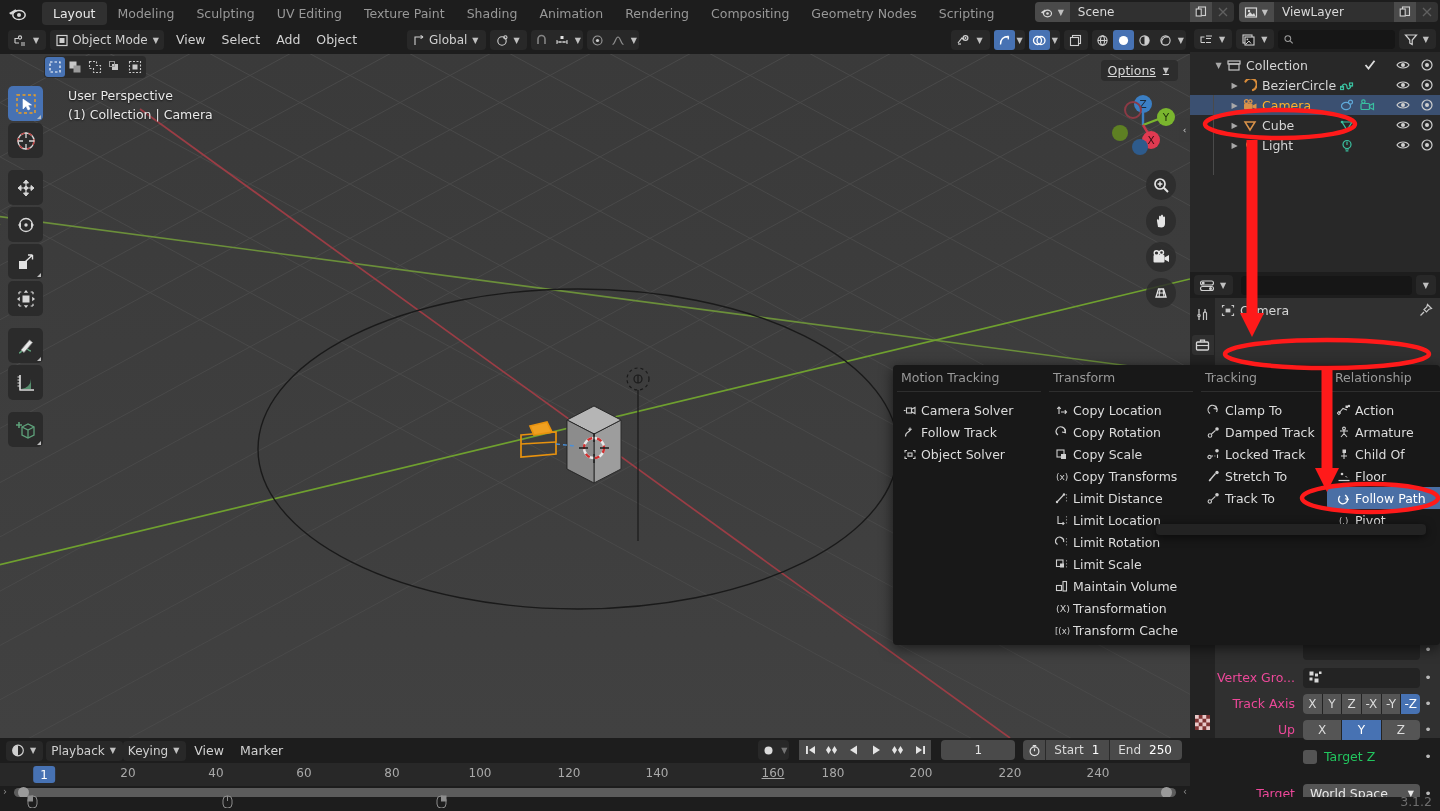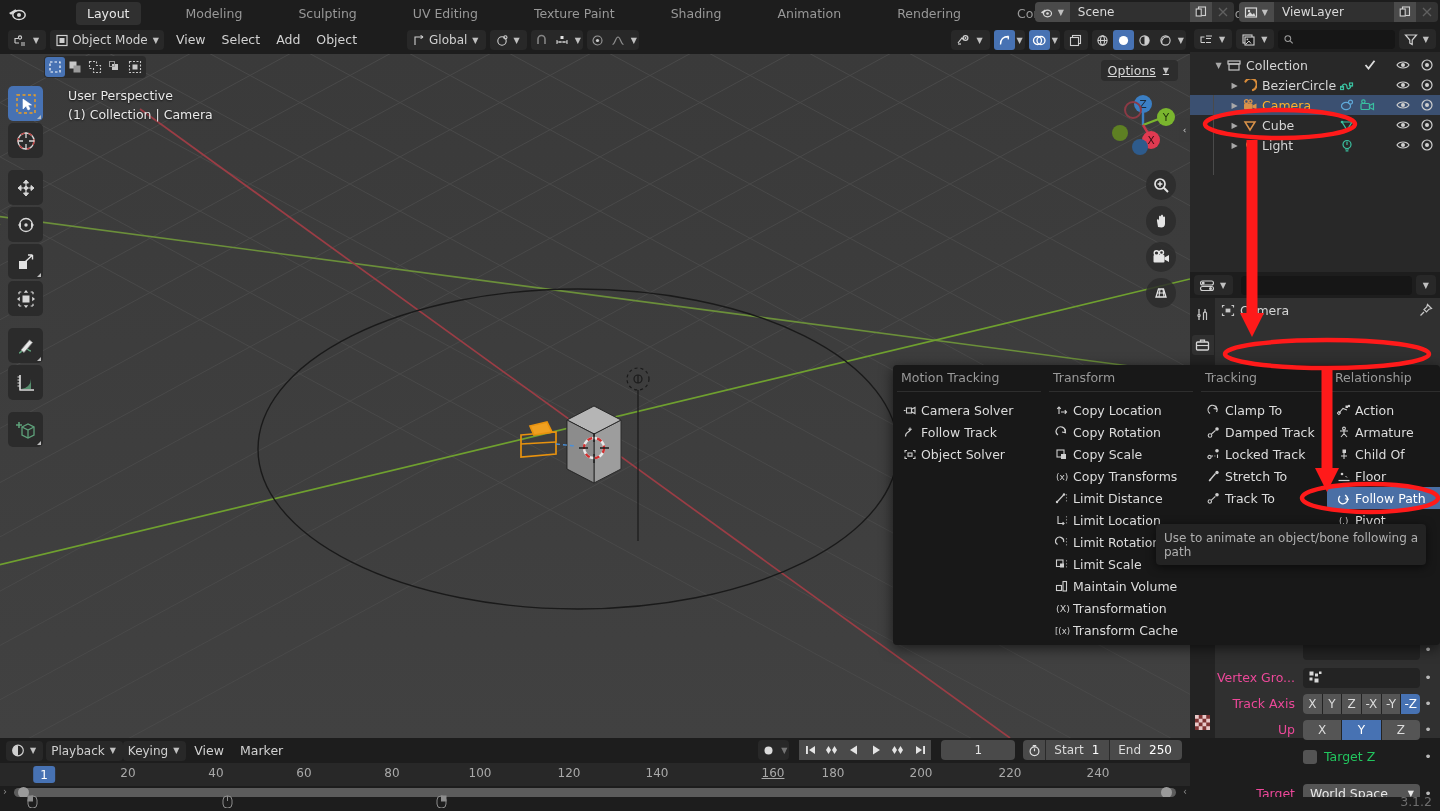--- a/index.html
+++ b/index.html
@@ -13,21 +13,21 @@
   }
   .app { position:relative; width:1440px; height:811px; }
 
   
   .topbar {
     position:absolute; left:0; top:0; width:1440px; height:26px;
     background:#1d1d1d; display:flex; align-items:center; padding-left:6px;
   }
   .blender-logo { width:22px; height:20px; display:flex; align-items:center; justify-content:center; margin-right:6px; }
   .menu-item { padding:3px 9px; color:#d2d2d2; font-size:12.5px; cursor:default; white-space:nowrap; }
-  .wtab { padding:4px 11px; color:#989898; font-size:12.5px; border-radius:4px; white-space:nowrap;margin-left:34px; }
+  .wtab { padding:4px 11px; color:#989898; font-size:12.5px; border-radius:4px; white-space:nowrap; }
   .wtab.active { background:#303030; color:#e8e8e8; }
   .tabs-scroll { display:flex; align-items:center; overflow:hidden; margin-left:8px; }
   .topbar-right { position:absolute; right:2px; top:2px; display:flex; align-items:center; gap:5px; }
   .id-block { display:flex; align-items:center; background:#282828; border-radius:4px; height:20px; }
   .id-icobtn { display:flex; align-items:center; gap:2px; padding:0 4px 0 5px; background:#4a4a4a; border-radius:4px 0 0 4px; height:20px; }
   .id-name { background:#303030; height:20px; line-height:20px; padding:0 30px 0 8px; font-size:12px; color:#dadada; min-width:120px;}
   .id-btn { width:22px; height:20px; display:flex; align-items:center; justify-content:center; background:#4a4a4a; }
   .id-btn.last { border-radius:0 4px 4px 0; }
   .id-btn.dim { opacity:.35; }
 
@@ -1364,21 +1364,20 @@
                 <text x="2" y="9.5" font-size="8.5" fill="#cfcfcf" font-family="DejaVu Sans, sans-serif">(.)</text>
               </svg>
             </span>
             <span>Pivot</span>
           </div>
         </div>
       </div>
     </div>
 
   <div class="tooltip">
-    <div class="tt-line2">Use to animate an object/bone following a path</div>
   </div>
 
   <svg class="anno">
 
     <ellipse cx="1280" cy="124" rx="75" ry="14" fill="none" stroke="#ff1a1a" stroke-width="4.5"></ellipse>
 
     <path d="M1252 140 L1252 318" stroke="#ff1a1a" stroke-width="11" fill="none"></path>
     <path d="M1252 337 L1240 313 L1264 313 Z" fill="#ff1a1a"></path>
 
     <ellipse cx="1327" cy="354" rx="102" ry="14" fill="none" stroke="#ff1a1a" stroke-width="4.5"></ellipse>

